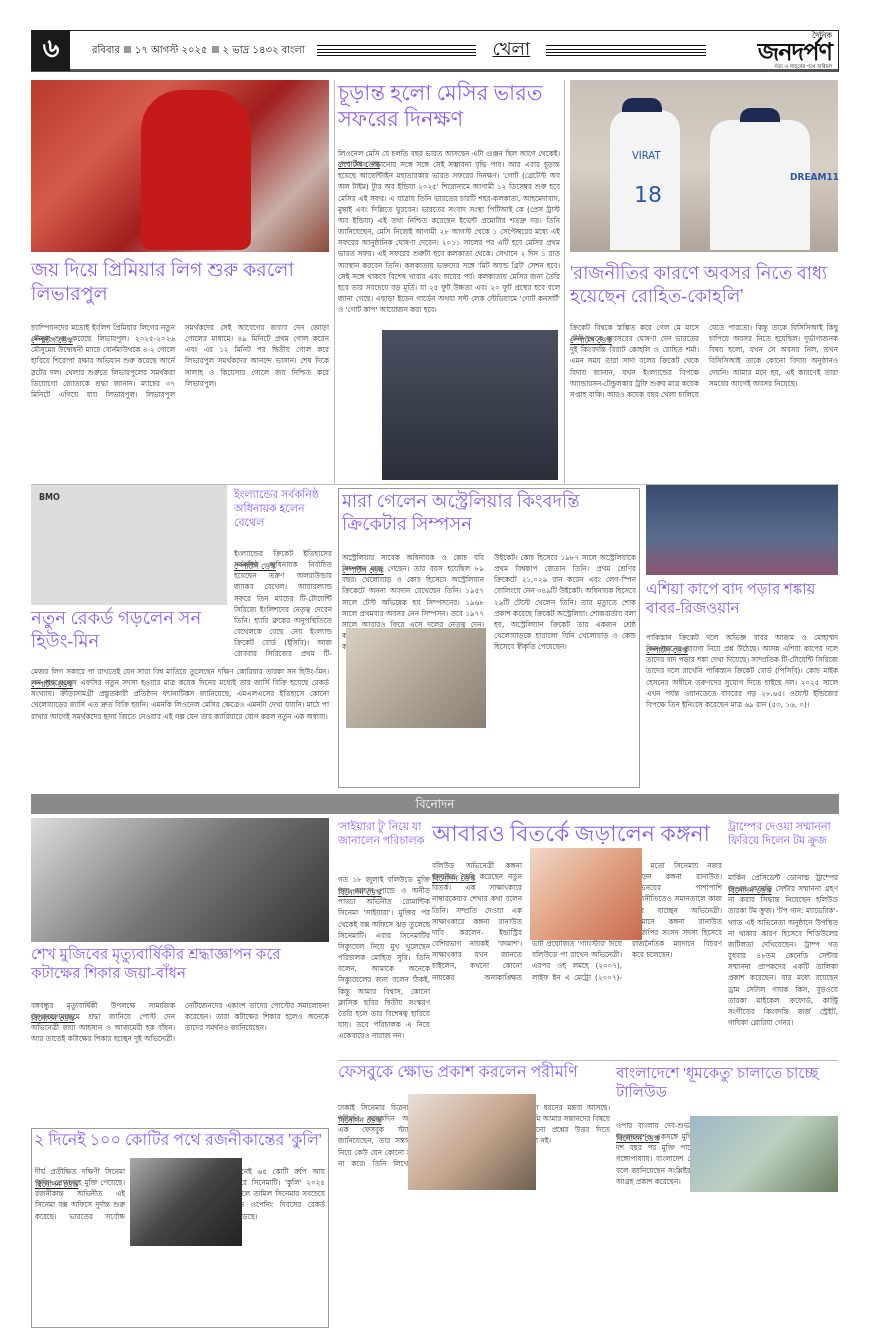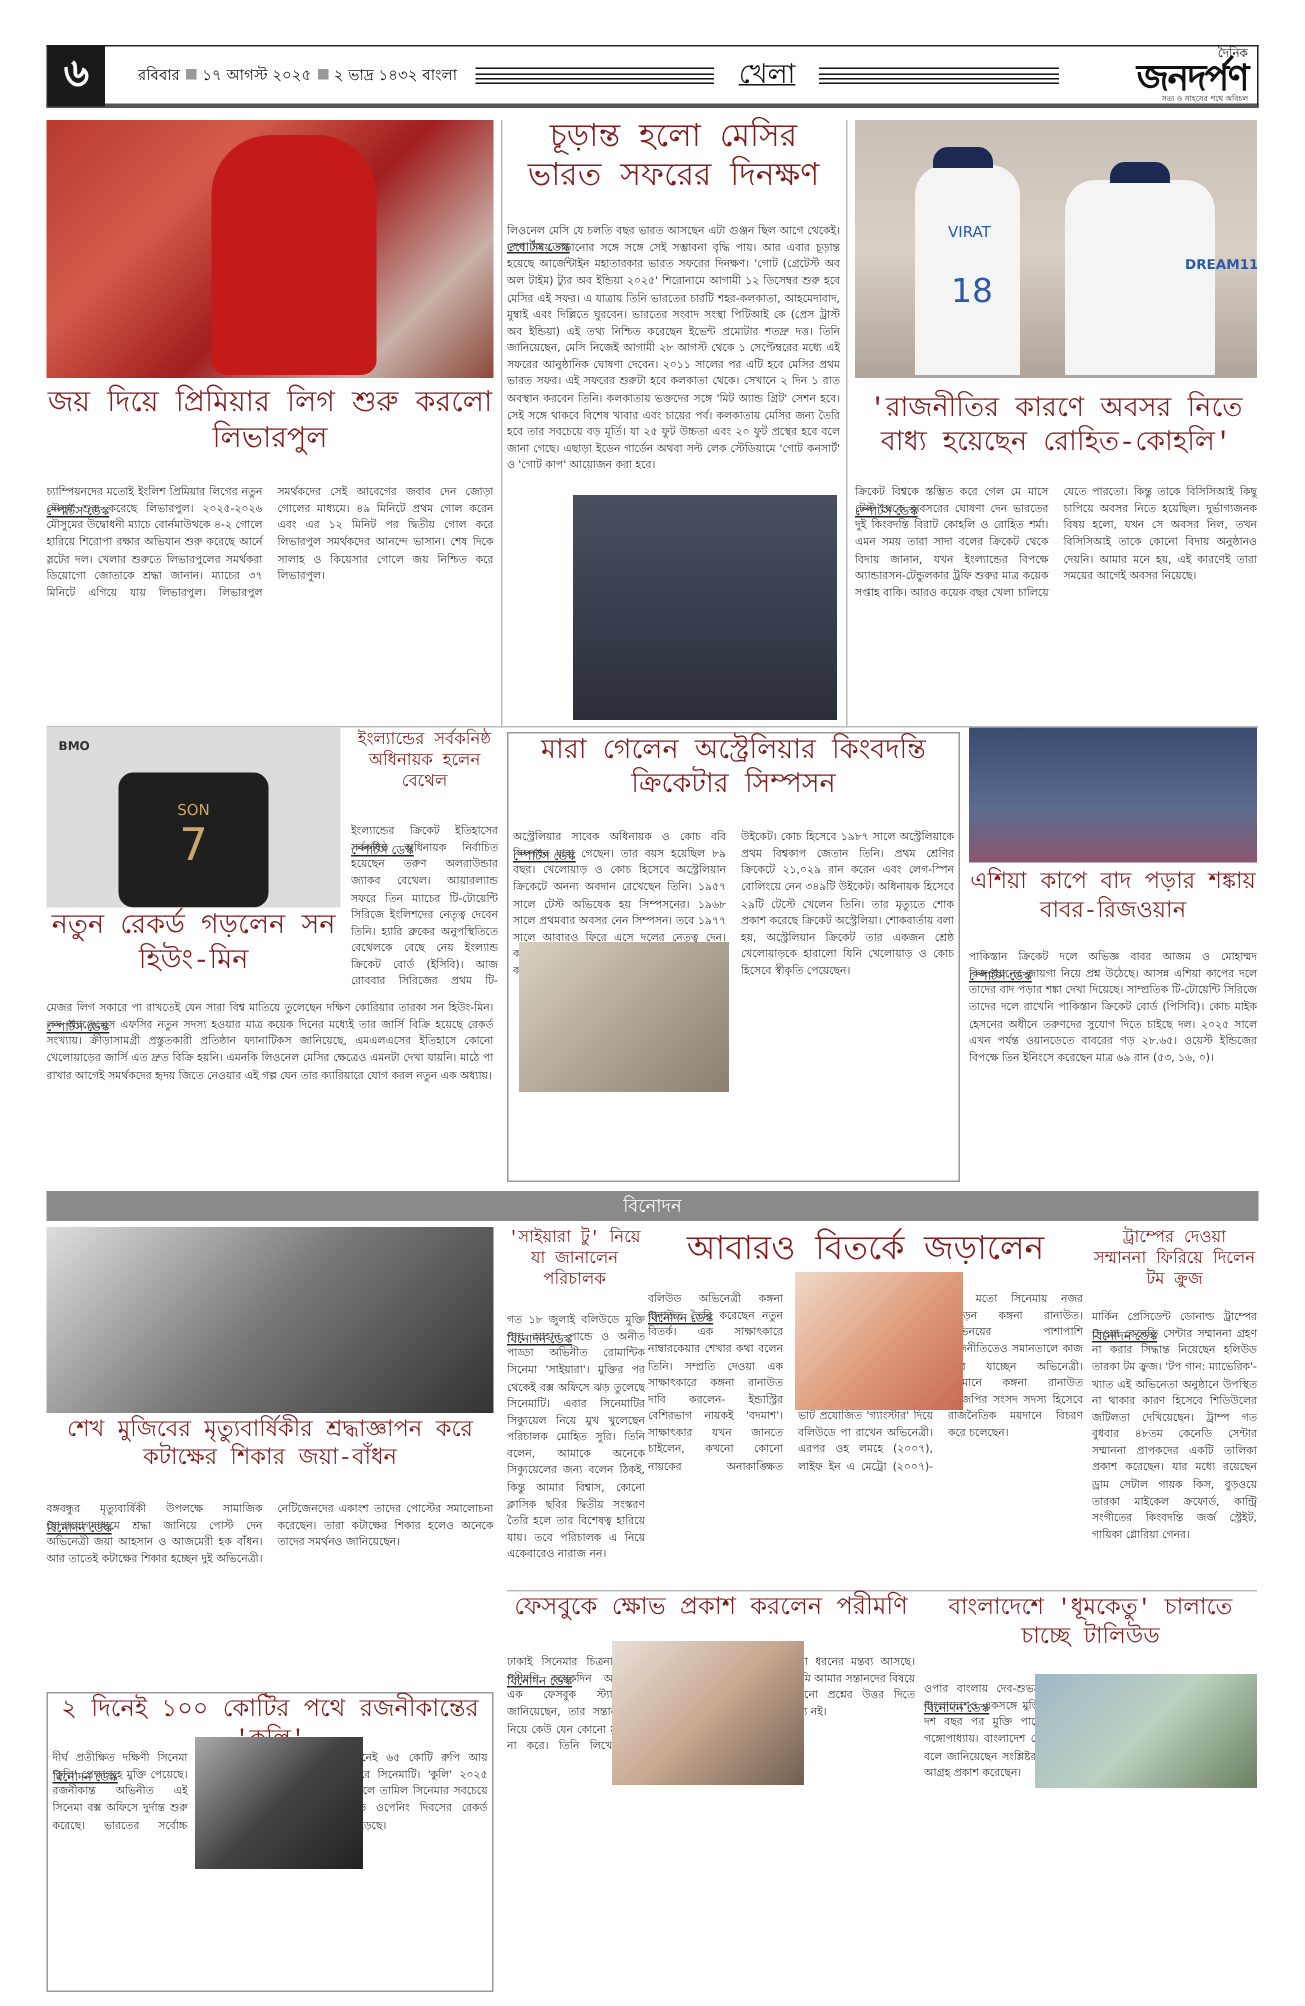--- a/index.html
+++ b/index.html
@@ -31,21 +31,21 @@
   .ph-son { background: #dcdcdc; }
   .ph-son .shirt { position: absolute; left: 80px; top: 45px; width: 120px; height: 115px; background: #1f1f1f; border-radius: 10px; color: #c9a86a; font-size: 28px; text-align: center; padding-top: 20px; }
   .ph-sepia { background: linear-gradient(135deg,#d8d0c0,#8a7f70); }
   .ph-pak { background: linear-gradient(180deg,#3a4c70 0%,#5b6c8e 60%,#8b5570 100%); }
   .ph-bw { background: linear-gradient(135deg,#ddd 0%,#777 50%,#333 100%); }
   .ph-pink { background: linear-gradient(135deg,#f0d8c8,#e0a080,#c86a50); }
   .ph-girl { background: linear-gradient(135deg,#e8e0d8,#c8a890,#706050); }
   .ph-road { background: linear-gradient(135deg,#9fb8c8,#bcd0c0,#6a8060); }
   .ph-rajni { background: linear-gradient(135deg,#aaa,#444,#222); }
   
-  .hl { font-family: Liberation Mono, monospace; text-align: center; line-height: 1.25; color: #7f1d1d; }
+  .hl { font-family: Liberation Serif, serif; line-height: 1.25; color: #8b5cf6; }
   .byline { font-size: 8px; text-decoration: underline; color: #222; margin-top: 22px; }
   .body-text { font-size: 7.2px; line-height: 1.55; color: #333; text-align: justify; overflow: hidden; }
   .cols2 { column-count: 2; column-gap: 10px; }
   .cols3 { column-count: 3; column-gap: 10px; }
   .vrule { background: #bbb; width: 1px; }
   .hrule { background: #bbb; height: 1px; }
   .box { border: 1px solid #999; }
   .section-bar { left: 31px; top: 794px; width: 808px; height: 20px; background: #8a8a8a; color: #fff; text-align: center; font-size: 12px; line-height: 20px; }
 </style>
 </head>
@@ -91,24 +91,20 @@
   <span class="abs" style="left:64px;top:82px;font-size:22px;color:#2a5aa8;margin-top:20px;">18</span>
   <span class="abs" style="left:172px;top:92px;font-size:9px;font-weight:bold;color:#2a5aa8;margin-left:48px;">DREAM11</span>
 </div>
 <div class="abs hl" style="left:570px;top:262px;width:268px;font-size:18px;">'রাজনীতির কারণে অবসর নিতে বাধ্য হয়েছেন রোহিত-কোহলি'</div>
 <div class="abs byline" style="left:570px;top:312px;">স্পোর্টস ডেস্ক</div>
 <div class="abs body-text cols2" style="left:570px;top:322px;width:268px;height:160px;">ক্রিকেট বিশ্বকে স্তম্ভিত করে গেল মে মাসে টেস্ট থেকে অবসরের ঘোষণা দেন ভারতের দুই কিংবদন্তি বিরাট কোহলি ও রোহিত শর্মা। এমন সময় তারা সাদা বলের ক্রিকেট থেকে বিদায় জানান, যখন ইংল্যান্ডের বিপক্ষে অ্যান্ডারসন-টেন্ডুলকার ট্রফি শুরুর মাত্র কয়েক সপ্তাহ বাকি। আরও কয়েক বছর খেলা চালিয়ে যেতে পারতো। কিন্তু তাকে বিসিসিআই কিছু চাপিয়ে অবসর নিতে হয়েছিল। দুর্ভাগ্যজনক বিষয় হলো, যখন সে অবসর নিল, তখন বিসিসিআই তাকে কোনো বিদায় অনুষ্ঠানও দেয়নি। আমার মনে হয়, এই কারণেই তারা সময়ের আগেই অবসর নিয়েছে।</div>
 
 <div class="abs hrule" style="left:31px;top:484px;width:808px;"></div>
 
 <div class="abs photo ph-son" style="left:31px;top:485px;width:196px;height:120px;">
-  <div class="shirt" style="left:48px;top:30px;width:100px;height:90px;font-size:14px;">
-    <span style="display:block;font-size:10px;">SON</span>
-    <span style="display:block;font-size:30px;">7</span>
-  </div>
   <span class="abs" style="left:8px;top:8px;font-size:8px;font-weight:bold;color:#333;">BMO</span>
 </div>
 <div class="abs hl" style="left:31px;top:607px;width:196px;font-size:18px;">নতুন রেকর্ড গড়লেন সন হিউং-মিন</div>
 <div class="abs byline" style="left:31px;top:656px;">স্পোর্টস ডেস্ক</div>
 <div class="abs body-text" style="left:31px;top:666px;width:298px;height:122px;">মেজর লিগ সকারে পা রাখতেই যেন সারা বিশ্ব মাতিয়ে তুলেছেন দক্ষিণ কোরিয়ার তারকা সন হিউং-মিন। লস অ্যাঞ্জেলেস এফসির নতুন সদস্য হওয়ার মাত্র কয়েক দিনের মধ্যেই তার জার্সি বিক্রি হয়েছে রেকর্ড সংখ্যায়। ক্রীড়াসামগ্রী প্রস্তুতকারী প্রতিষ্ঠান ফ্যানাটিকস জানিয়েছে, এমএলএসের ইতিহাসে কোনো খেলোয়াড়ের জার্সি এত দ্রুত বিক্রি হয়নি। এমনকি লিওনেল মেসির ক্ষেত্রেও এমনটা দেখা যায়নি। মাঠে পা রাখার আগেই সমর্থকদের হৃদয় জিতে নেওয়ার এই গল্প যেন তার ক্যারিয়ারে যোগ করল নতুন এক অধ্যায়।</div>
 
 <div class="abs hl" style="left:234px;top:488px;width:98px;font-size:11px;">ইংল্যান্ডের সর্বকনিষ্ঠ অধিনায়ক হলেন বেথেল</div>
 <div class="abs byline" style="left:234px;top:538px;">স্পোর্টস ডেস্ক</div>
 <div class="abs body-text" style="left:234px;top:548px;width:98px;height:112px;">ইংল্যান্ডের ক্রিকেট ইতিহাসের সর্বকনিষ্ঠ অধিনায়ক নির্বাচিত হয়েছেন তরুণ অলরাউন্ডার জ্যাকব বেথেল। আয়ারল্যান্ড সফরে তিন ম্যাচের টি-টোয়েন্টি সিরিজে ইংলিশদের নেতৃত্ব দেবেন তিনি। হ্যারি ব্রুকের অনুপস্থিতিতে বেথেলকে বেছে নেয় ইংল্যান্ড ক্রিকেট বোর্ড (ইসিবি)। আজ রোববার সিরিজের প্রথম টি-টোয়েন্টিতে অধিনায়ক হিসেবে মাঠে নামলেই এই রেকর্ড গড়বেন বেথেল। আধুনিক যুগে অ্যালিস্টার কুক, ইয়ন মরগান এবং জস বাটলারও তুলনামূলক তরুণ বয়সেই অধিনায়কত্ব পেয়েছিলেন।</div>
 

